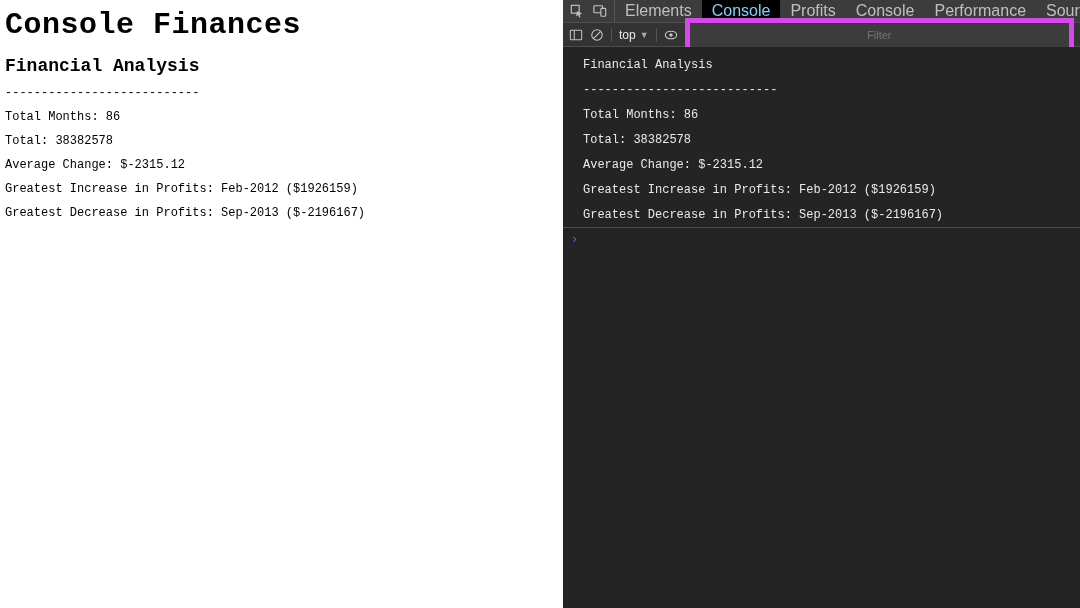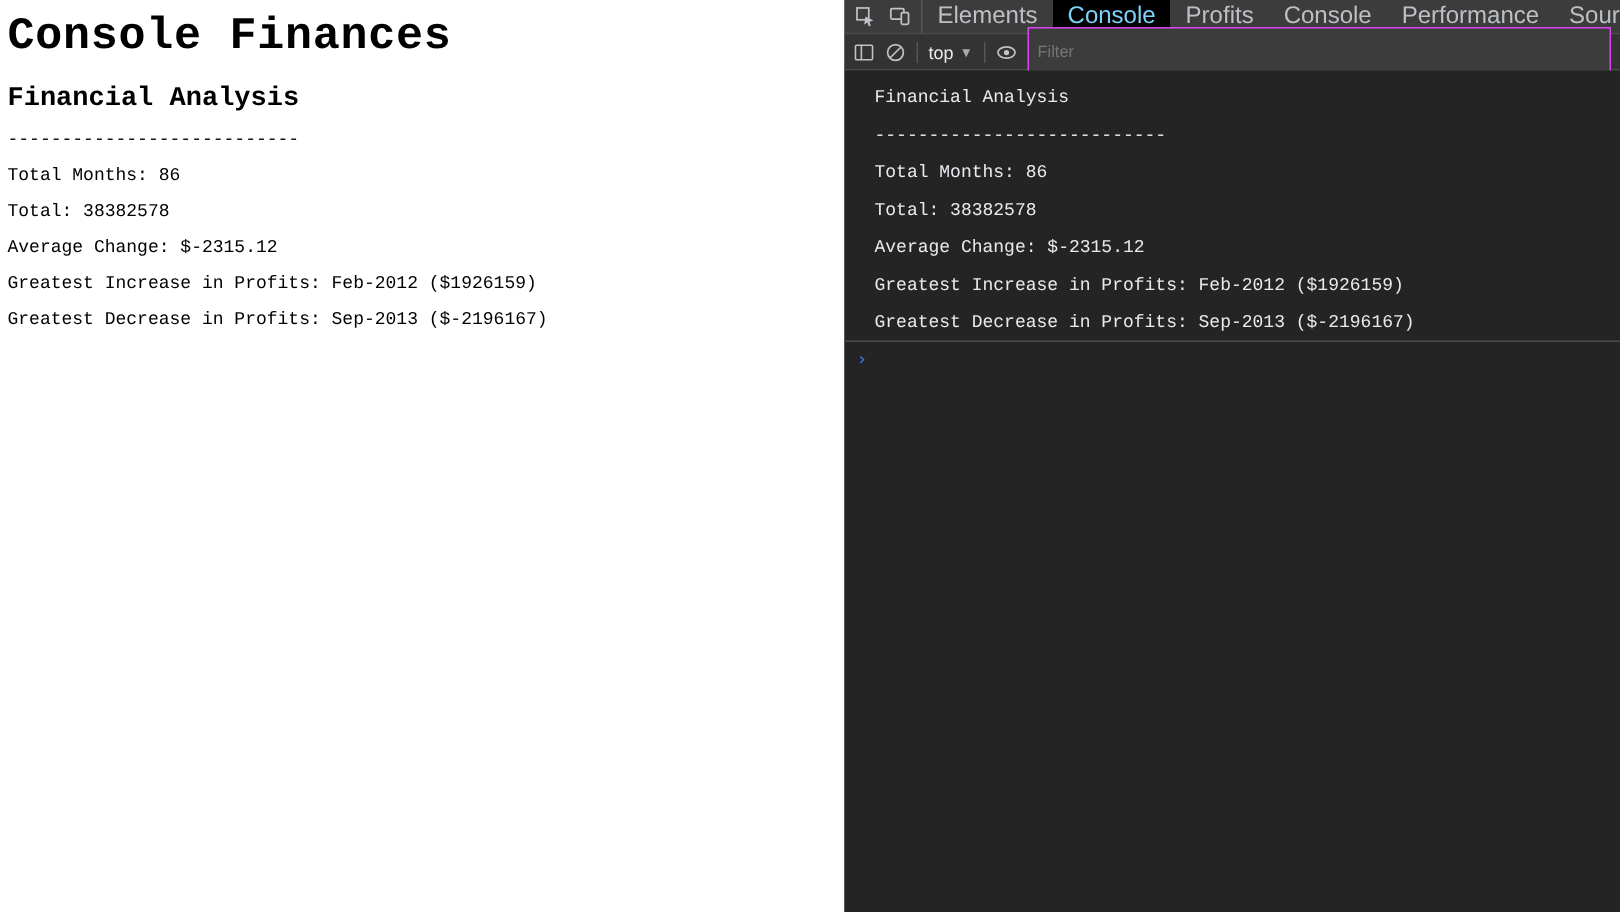--- a/index.html
+++ b/index.html
@@ -101,26 +101,27 @@
       font-size: 12px;
       cursor: pointer;
     }
     .context-select .caret {
       font-size: 9px;
       color: #aaa;
     }
     .filter-input {
       flex: 1;
       background: #3c3c3c;
-      border: 1px solid #d946ef;
+      border: 5px solid #d946ef;
       color: #9aa0a6;
       font-size: 11px;
       padding: 2px 6px;
       height: 34px;
       outline: none;
+      text-align: center;
     }
     .console-output {
       flex: 1;
       background: #242424;
       font-family: Menlo, Monaco, "Courier New", monospace;
       font-size: 12px;
       padding: 6px 0;
       overflow: hidden;
     }
     .log-line {

